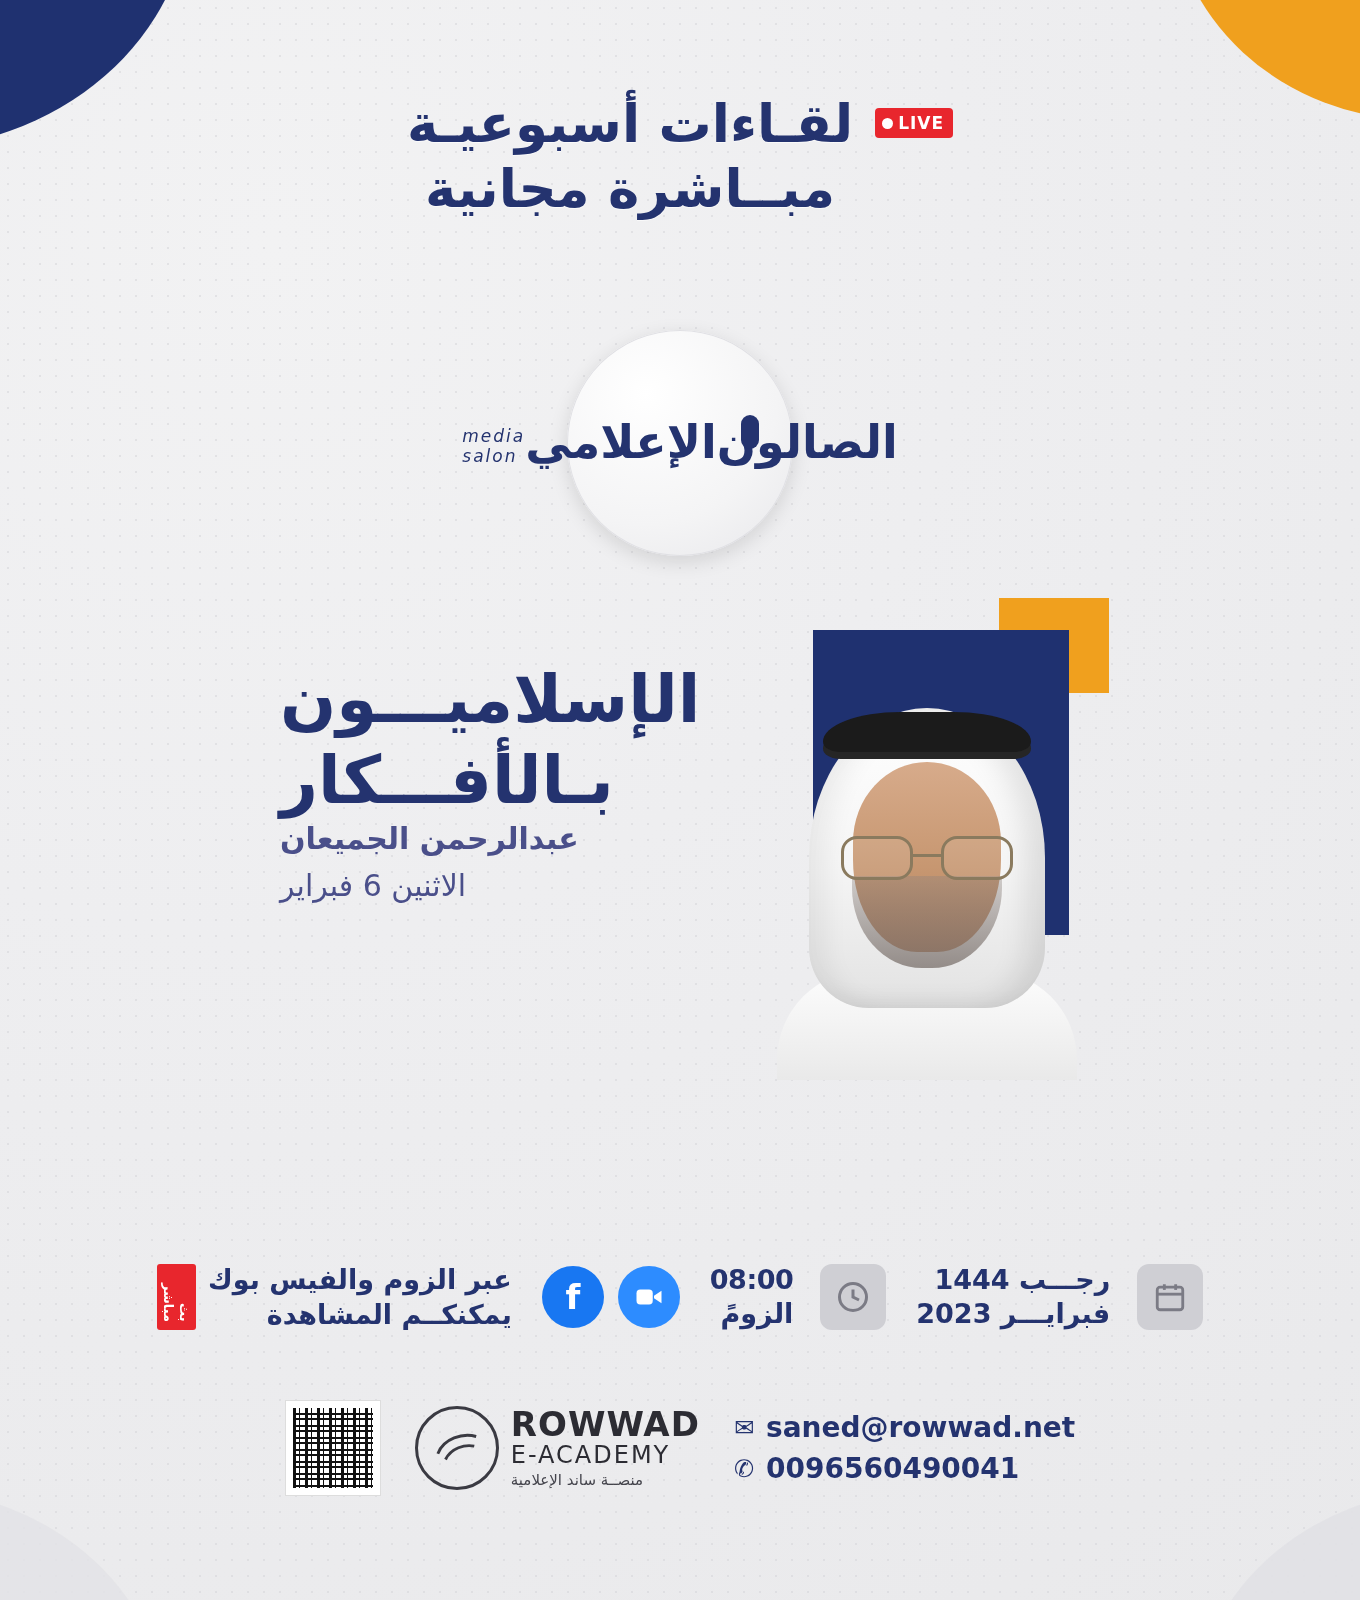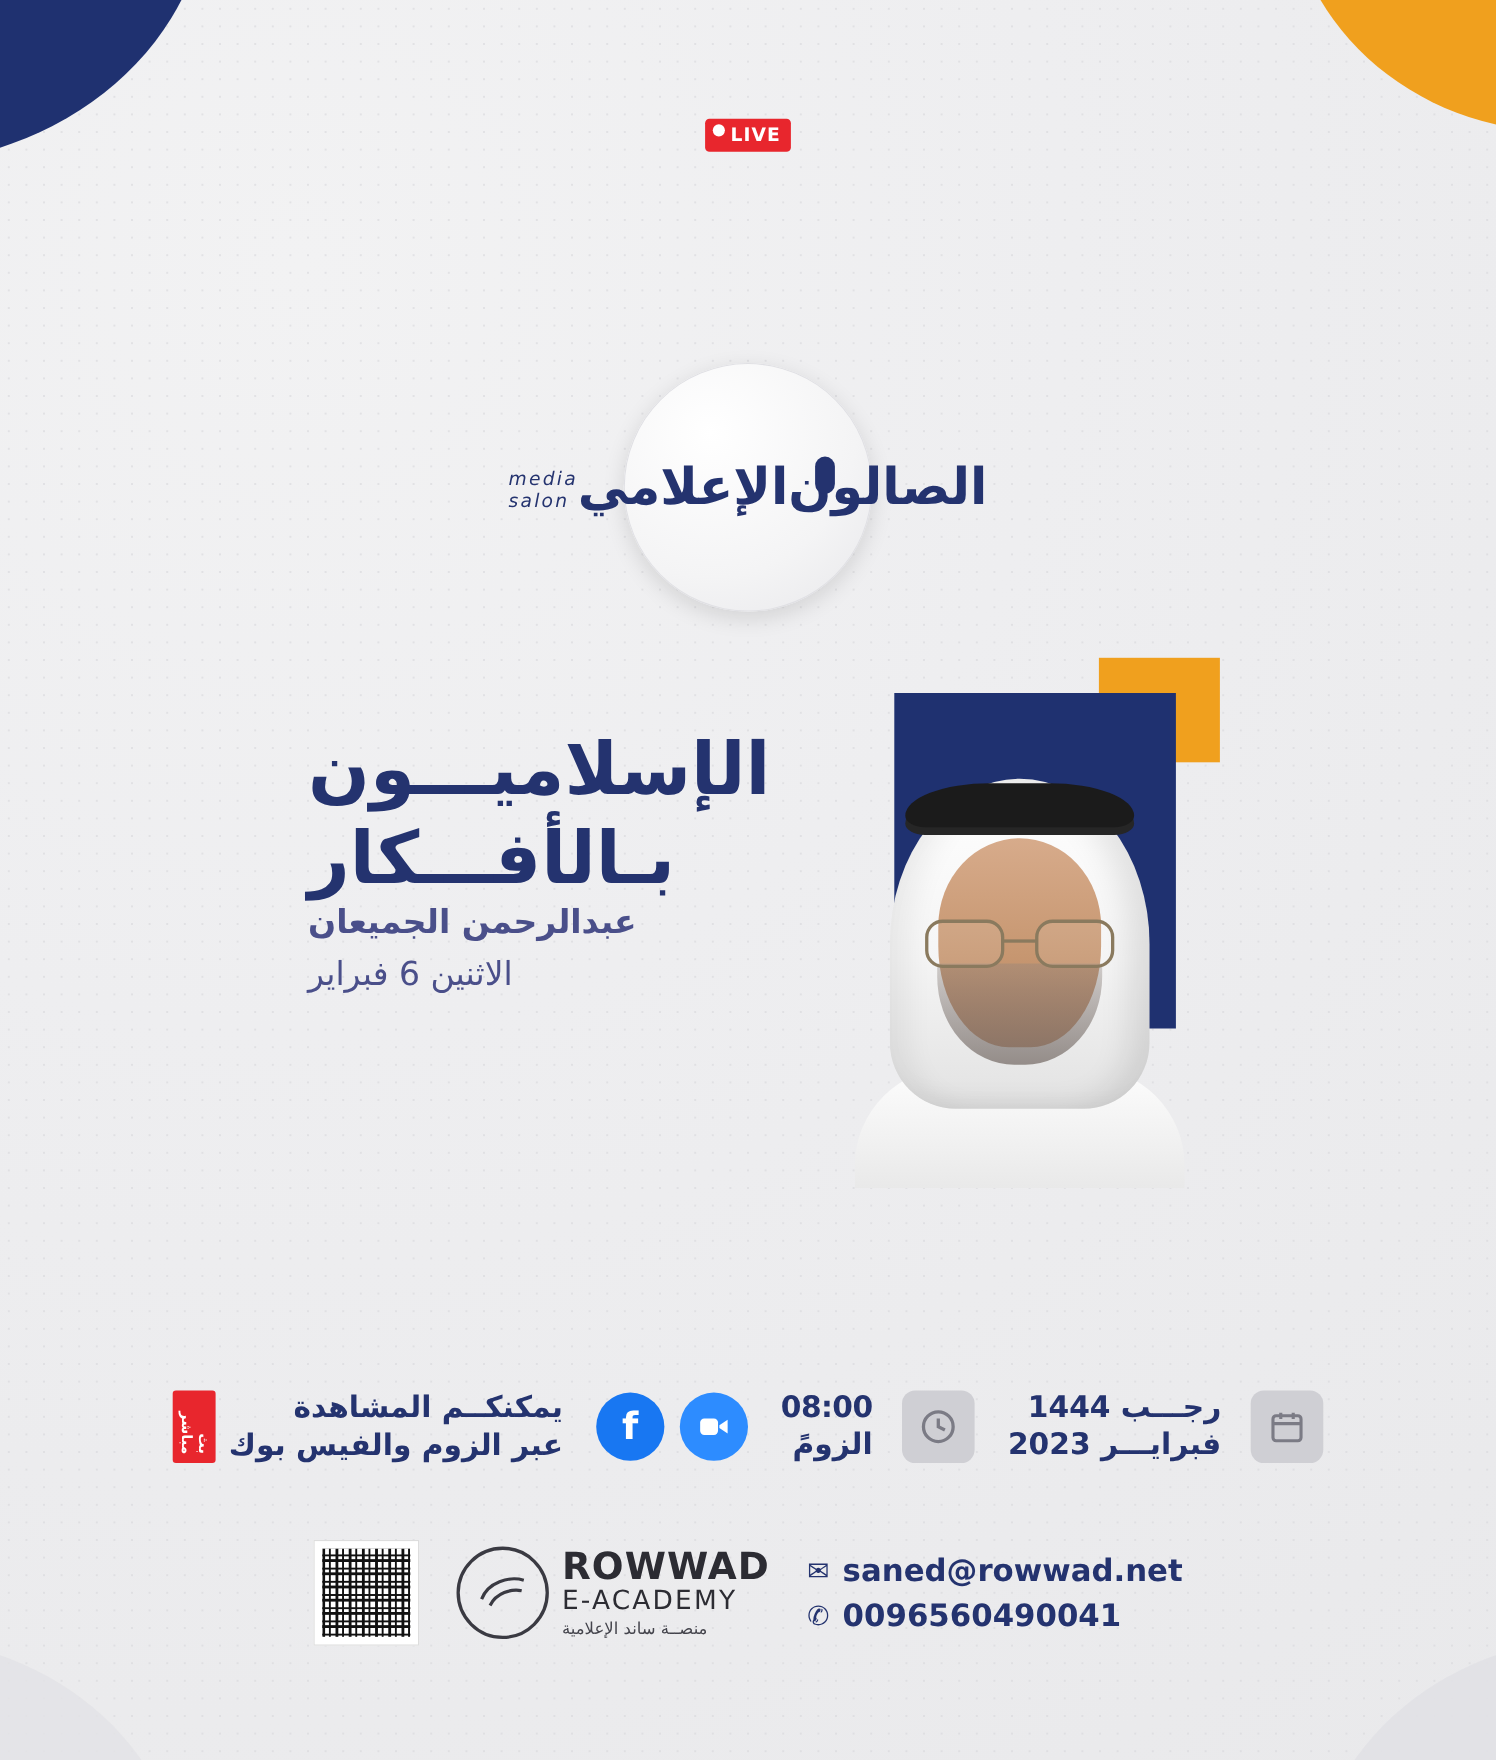--- a/index.html
+++ b/index.html
@@ -72,21 +72,21 @@
   }
   .live-badge {
     margin-top: 16px;
     background: #e8262d;
     color: #fff;
     font-size: 17px;
     font-weight: bold;
     letter-spacing: 1px;
     padding: 5px 9px 5px 7px;
     border-radius: 4px;
-    display: flex; align-items: flex-start; gap: 5px;
+    display: flex; align-items: center; gap: 5px;
     direction: ltr;
     height: 30px;
   }
   .live-dot {
     width: 11px; height: 11px; border-radius: 50%;
     background: #fff; display: inline-block;
   }
 
   
   .logo-badge {
@@ -301,20 +301,24 @@
 
   <div class="corner-navy"></div>
   <div class="corner-orange"></div>
   <div class="corner-bottom-left"></div>
   <div class="corner-bottom-right"></div>
 
   <div class="header">
     <div class="live-badge">
       <span class="live-dot"></span>
       <span>LIVE</span>
+    </div>
+    <div class="header-text">
+      <div>لقـاءات أسبوعيـة</div>
+      <div>مبــاشرة مجانية</div>
     </div>
   </div>
 
   <div class="logo-badge">
     <div class="logo-ar">
       <span class="logo-mic"></span>
       <span>الصالون</span>
     </div>
     <div class="logo-ar accent">الإعلامي</div>
     <div class="logo-sub">media salon</div>
@@ -381,22 +385,22 @@
         <svg width="30" height="30" viewBox="0 0 24 24" fill="#fff">
           <rect x="2" y="6" width="13" height="12" rx="3"></rect>
           <polygon points="16,11 22,7 22,17 16,13"></polygon>
         </svg>
       </div>
       <div class="circle-icon fb">f</div>
     </div>
 
     <div class="watch-group">
       <div class="watch-text">
+        <div>عبر الزوم والفيس بوك</div>
         <div>يمكنكــم المشاهدة</div>
-        <div>عبر الزوم والفيس بوك</div>
       </div>
       <div class="live-vertical">بث مباشر</div>
     </div>
 
   </div>
 
   <div class="footer">
 
     <div class="contact">
       <div class="contact-line">

